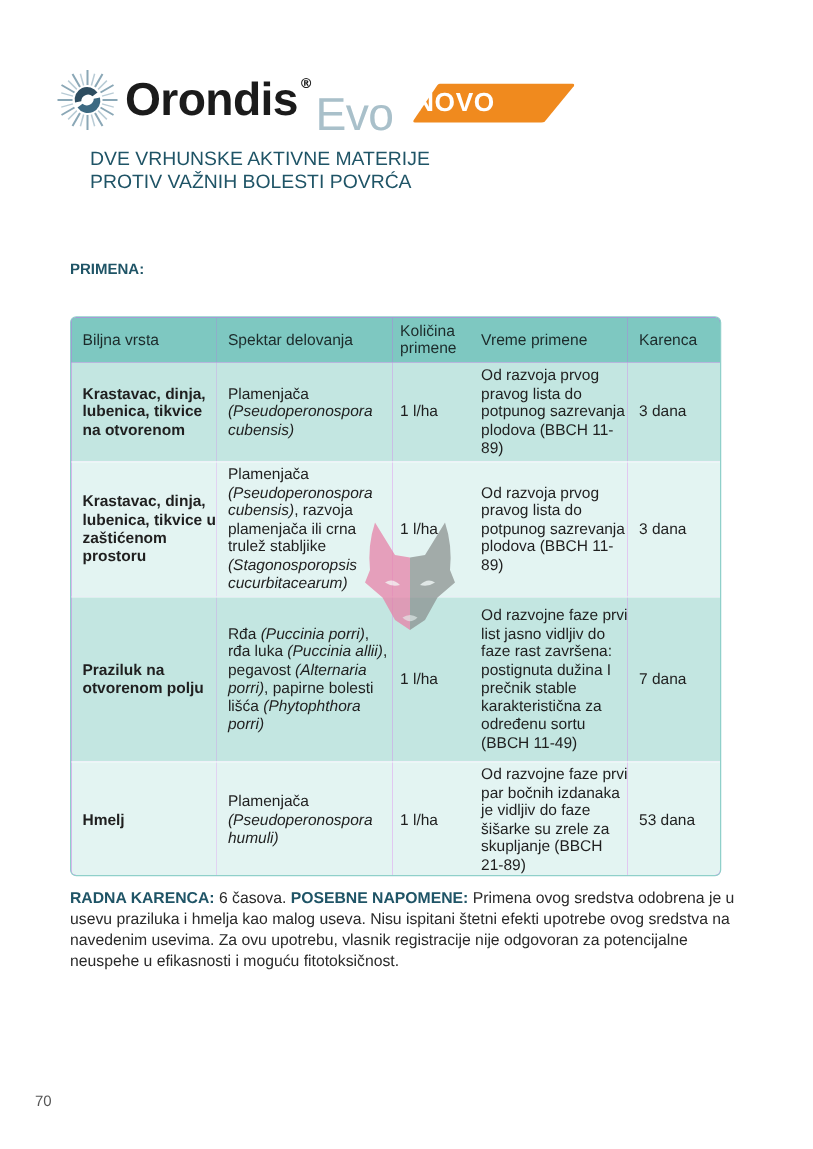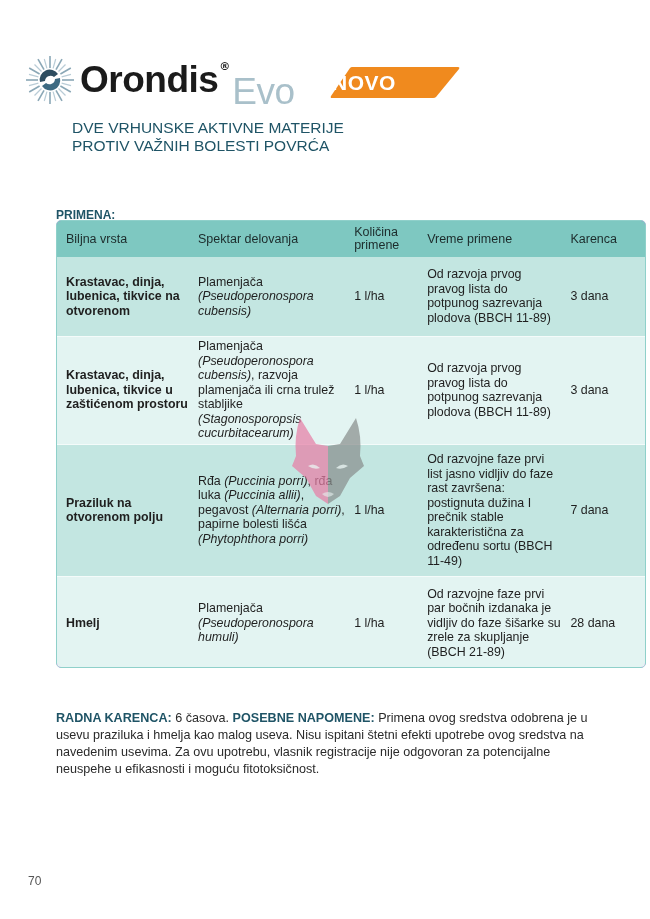--- a/index.html
+++ b/index.html
@@ -1,32 +1,32 @@
 <!DOCTYPE html>
 <html><head>
   <meta charset="utf-8">
   <style>
     * { box-sizing: border-box; margin: 0; padding: 0; }
     html, body { width: 650px; height: 919px; background: #ffffff; overflow: hidden; }
     body { position: relative; font-family: "DejaVu Sans", "Liberation Sans", sans-serif; color: #1f1f1f; }
 
-    .logo { position: absolute; left: 24px; top: 52px; height: 56px; display: flex; align-items: center; }
+    .logo { position: absolute; left: 44px; top: 52px; height: 56px; display: flex; align-items: center; }
     .logo-mark { width: 52px; height: 52px; margin-right: 4px; }
     .logo-word { font-family: "Liberation Sans", sans-serif; font-weight: 700; font-size: 37px; color: #1b1b1b; letter-spacing: -0.5px; }
     .logo-reg { font-size: 11px; font-weight: 700; color: #1b1b1b; position: relative; top: -14px; margin-left: 1px; }
     .logo-evo { font-family: "Liberation Sans", sans-serif; font-weight: 400; font-size: 37px; color: #a9c0ca; margin-left: 2px; letter-spacing: -0.5px; margin-top: 24px; }
 
     .novo-badge { position: absolute; left: 330px; top: 66px; width: 130px; height: 33px; }
     .novo-badge svg { position: absolute; left: 0; top: 0; }
     .novo-label { position: absolute; left: 0; top: 0; width: 130px; height: 33px; line-height: 33px; text-align: left; font-family: "Liberation Sans", sans-serif; font-weight: 700; font-size: 21px; color: #ffffff; letter-spacing: 0.5px; padding-left: 2px; }
 
     .headline { position: absolute; left: 56px; top: 119px; font-family: "Liberation Sans", sans-serif; font-size: 15.5px; line-height: 18px; color: #1f5466; margin-left: 16px; }
     .section-label { position: absolute; left: 56px; top: 208px; font-family: "Liberation Sans", sans-serif; font-weight: 700; font-size: 12px; color: #1f5466; }
 
-    .table-wrap { position: absolute; left: 56px; top: 220px; width: 590px; height: 448px; border: 1.5px solid #8fd0ca; border-radius: 5px; overflow: hidden; background: #d946ef; }
+    .table-wrap { position: absolute; left: 56px; top: 253px; width: 521px; height: 448px; border: 1.5px solid #8fd0ca; border-radius: 5px; overflow: hidden; background: #d946ef; }
     table { width: 100%; border-collapse: collapse; font-family: "Liberation Sans", sans-serif; font-size: 12.4px; line-height: 14.5px; color: #1f1f1f; }
     thead tr { background: #7ec8c1; height: 36px; }
     th { font-weight: 400; text-align: left; padding: 0 0 0 9px; font-size: 12.5px; color: #1c2b2b; vertical-align: middle; }
     th.c-kol { line-height: 13px; padding-left: 6px; }
     td { vertical-align: middle; padding: 0 0 0 9px; }
     td.c-kol { padding-left: 6px; }
     tbody tr.r1 { background: #c3e6e1; height: 79px; }
     tbody tr.r2 { background: #e3f4f2; height: 108px; border-top: 1px solid #f4fbfa; }
     tbody tr.r3 { background: #c3e6e1; height: 132px; border-top: 1px solid #f4fbfa; }
     tbody tr.r4 { background: #e3f4f2; height: 93px; border-top: 1px solid #f4fbfa; }
@@ -154,21 +154,21 @@
         <td>7 dana</td>
       </tr>
       <tr class="r4">
         <td class="crop">Hmelj</td>
         <td>
           <span>Plamenjača</span>
           <em>(Pseudoperonospora humuli)</em>
         </td>
         <td class="c-kol">1 l/ha</td>
         <td>Od razvojne faze prvi par bočnih izdanaka je vidljiv do faze šišarke su zrele za skupljanje (BBCH 21-89)</td>
-        <td>28 dana</td>
+        <td>53 dana</td>
       </tr>
     </tbody>
   </table>
 </div>
 
 <svg class="watermark" viewBox="0 0 84 88" width="84" height="88">
   <path d="M 42 30 L 30 28 L 14 2 Q 8 20 10 40 L 6 50 L 20 62 L 30 80 L 42 88 Z" fill="#e77fa6"></path>
   <path d="M 42 30 L 54 28 L 70 2 Q 76 20 74 40 L 78 50 L 64 62 L 54 80 L 42 88 Z" fill="#8a8f8e"></path>
   <path d="M 22 50 Q 28 46 34 52 Q 28 54 22 50 Z" fill="#f6dbe4"></path>
   <path d="M 62 50 Q 56 46 50 52 Q 56 54 62 50 Z" fill="#dfe3e2"></path>

